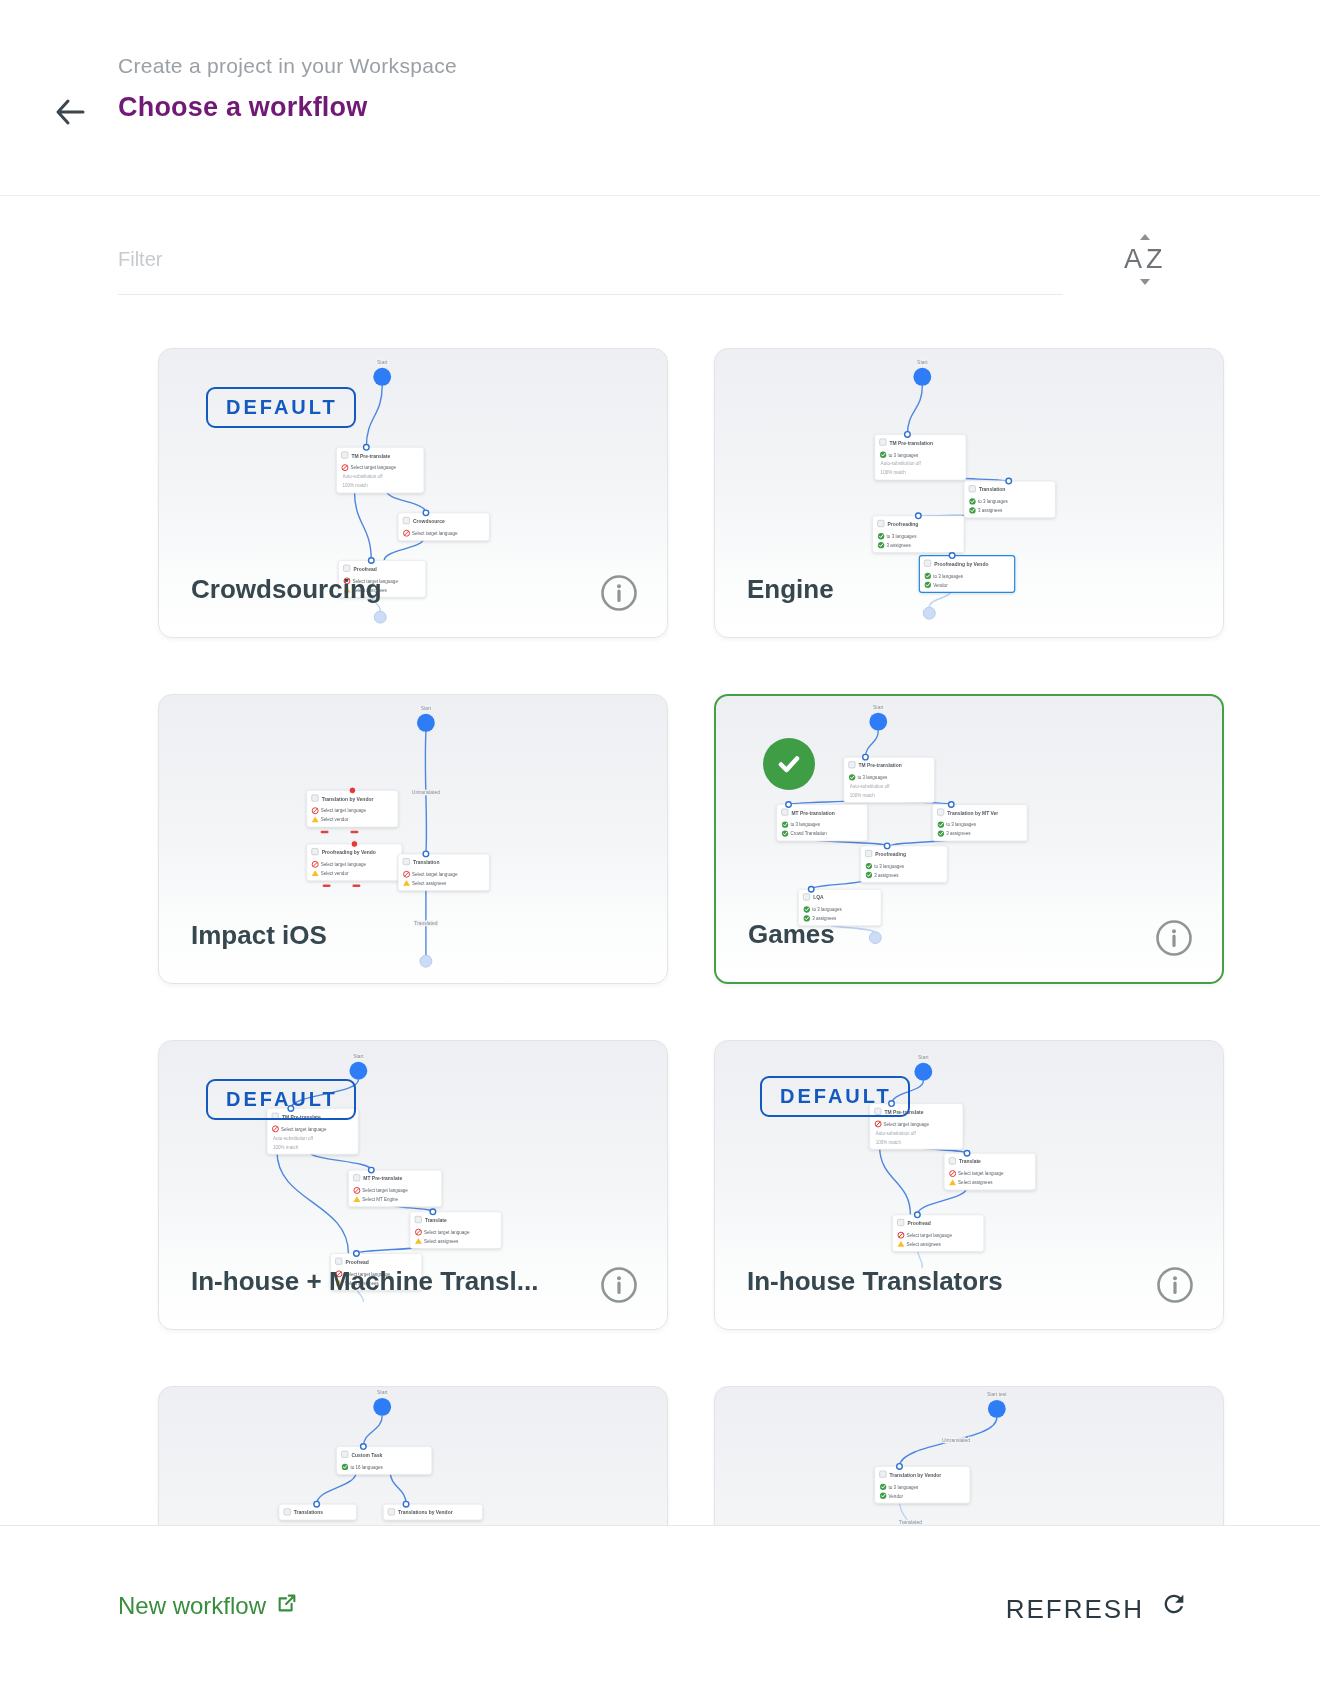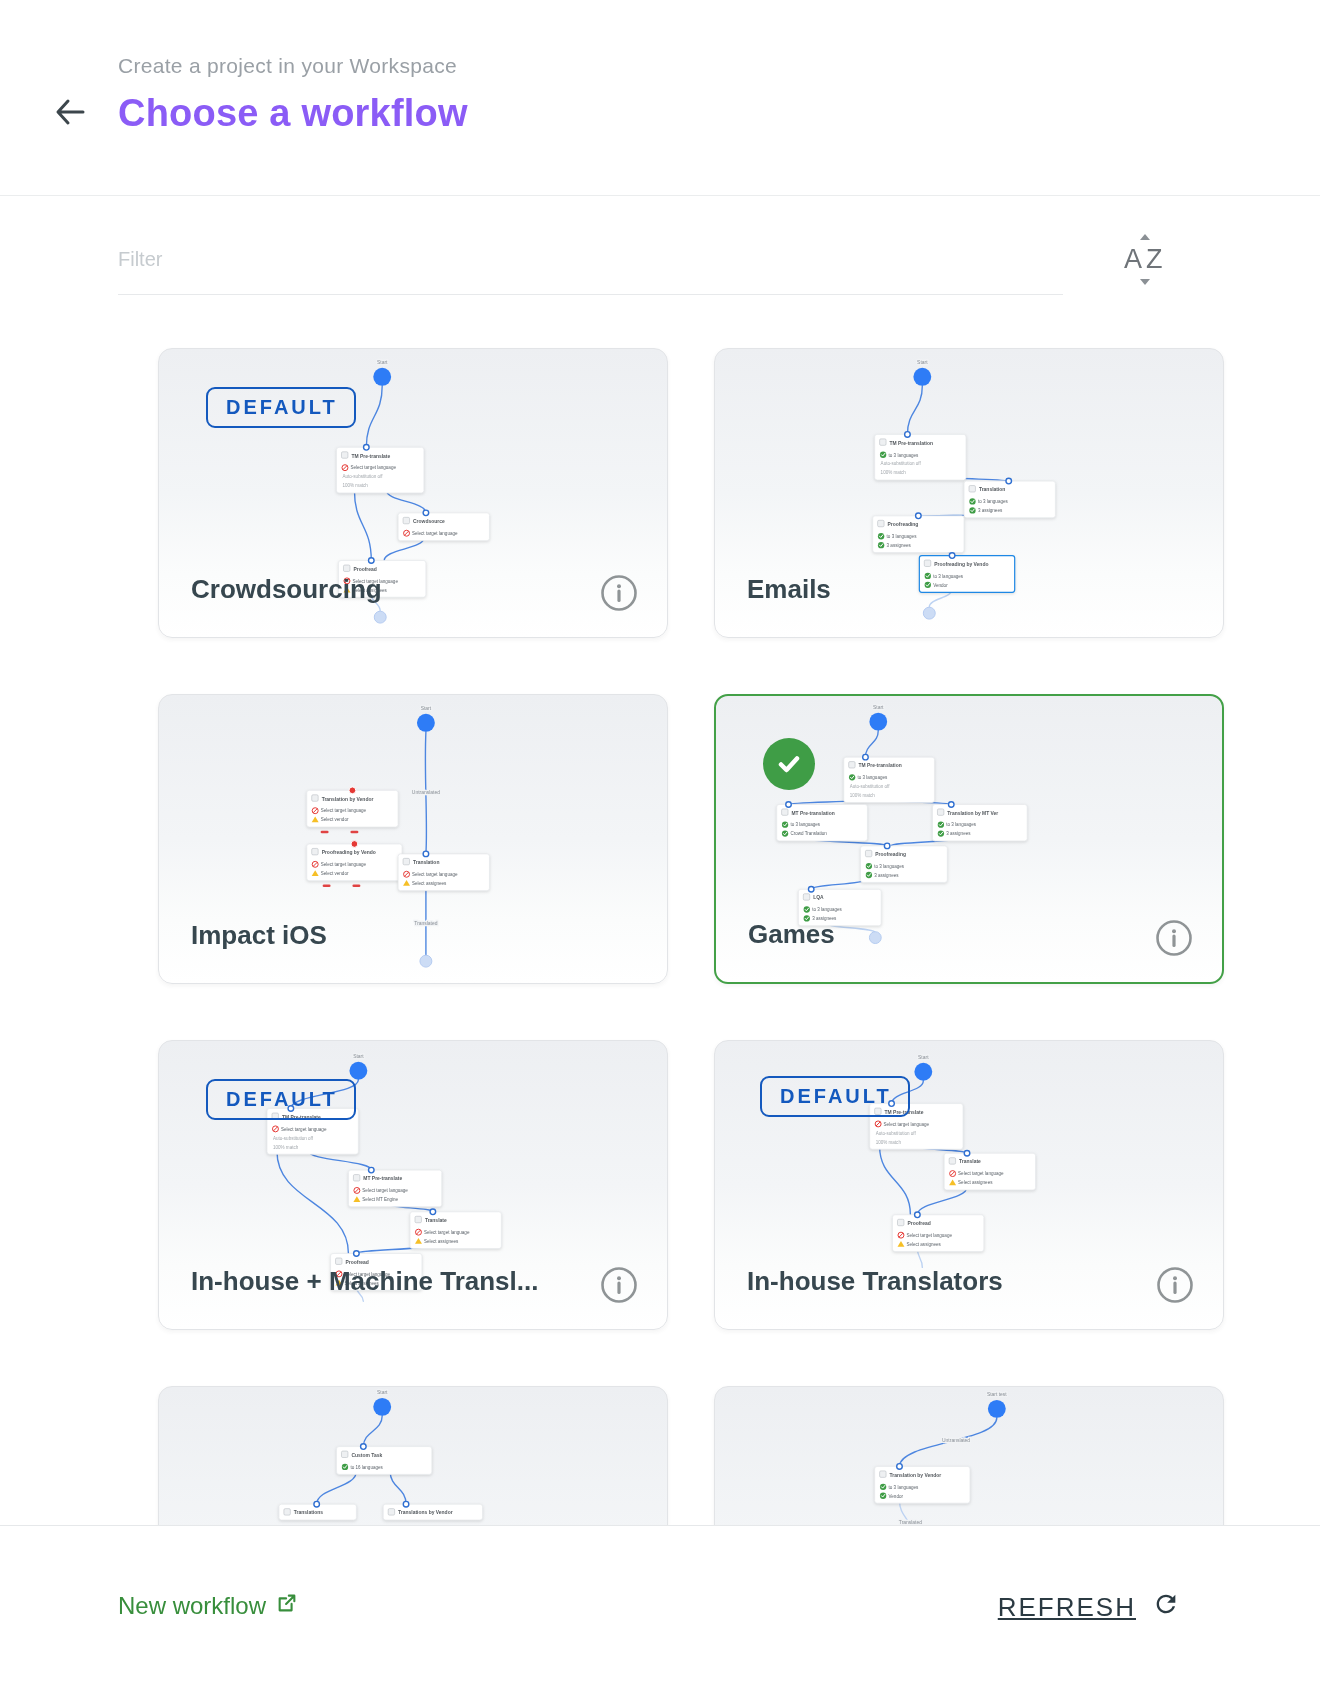--- a/index.html
+++ b/index.html
@@ -4,21 +4,21 @@
 <style>
   html,body{margin:0;padding:0;}
   body{
     width:1320px;height:1692px;position:relative;overflow:hidden;
     background:#ffffff;font-family:"Liberation Sans",sans-serif;
     -webkit-font-smoothing:antialiased;
   }
   
   .subtitle{position:absolute;left:118px;top:54px;font-size:21px;color:#9aa0a6;letter-spacing:.3px;}
   .back-arrow{position:absolute;left:48px;top:92px;width:44px;height:44px;display:flex;align-items:center;justify-content:center;cursor:pointer;}
-  .page-title{position:absolute;left:118px;top:92px;font-size:38px;font-weight:700;color:#8b5cf6;letter-spacing:.2px;}
+  .page-title{position:absolute;left:118px;top:92px;font-size:27px;font-weight:700;color:#701a75;letter-spacing:.2px;}
   .header-divider{position:absolute;left:0;top:195px;width:1320px;height:1px;background:#ebedee;}
   
   .filter-input{
     position:absolute;left:118px;top:224px;width:945px;height:70px;
     border:none;border-bottom:1.5px solid #e7e9eb;outline:none;
     font-size:20px;color:#3c4043;background:transparent;padding:0;
     font-family:"Liberation Sans",sans-serif;
   }
   .filter-input::placeholder{color:#c6cbcf;}
   .sort-button{position:absolute;left:1118px;top:234px;width:58px;height:52px;cursor:pointer;}
@@ -58,22 +58,22 @@
   
   .footer{
     position:absolute;left:0;top:1525px;width:1320px;height:167px;
     background:#ffffff;border-top:1px solid #e6e8ea;z-index:5;
   }
   .new-workflow{
     position:absolute;left:118px;top:66px;display:flex;gap:10px;
     color:#388e3c;font-size:24px;cursor:pointer;
   }
   .refresh-btn{
-    position:absolute;right:140px;top:64px;display:flex;align-items:center;gap:16px;
-    color:#2b3a42;font-size:26px;letter-spacing:2px;cursor:pointer;text-decoration:underline;
+    position:absolute;right:132px;top:64px;display:flex;align-items:flex-end;gap:16px;
+    color:#2b3a42;font-size:26px;letter-spacing:2px;cursor:pointer;
   }
 </style>
 </head>
 <body>
 
 <div class="subtitle">Create a project in your Workspace</div>
 <div class="back-arrow">
   <span>
     <svg width="36" height="36" viewBox="0 0 36 36">
         <path d="M16 7 L6 18 L16 29 M7 18 H31" fill="none" stroke="#3c464c" stroke-width="3" stroke-linecap="round" stroke-linejoin="round"></path>
@@ -181,21 +181,21 @@
         <path d="M211.9,237.5 L213.1,238.8 L215.3,236.1" fill="none" stroke="#fff" stroke-width="1" stroke-linecap="round" stroke-linejoin="round"></path>
         <text x="219" y="239.3" font-size="4.6" fill="#5d646b" font-family="&quot;Liberation Sans&quot;,sans-serif">Vendor</text>
         <circle cx="193" cy="86" r="2.8" fill="#fff" stroke="#2f6fd1" stroke-width="1.4"></circle>
         <circle cx="295" cy="133" r="2.8" fill="#fff" stroke="#2f6fd1" stroke-width="1.4"></circle>
         <circle cx="204" cy="168" r="2.8" fill="#fff" stroke="#2f6fd1" stroke-width="1.4"></circle>
         <circle cx="238" cy="208" r="2.8" fill="#fff" stroke="#2f6fd1" stroke-width="1.4"></circle>
         <text x="208" y="15" font-size="5" fill="#8a9097" text-anchor="middle" stroke="#f1f3f5" stroke-width="2.4" paint-order="stroke" font-family="&quot;Liberation Sans&quot;,sans-serif">Start</text>
         <circle cx="208" cy="28" r="9" fill="#2e7cf6"></circle>
         <circle cx="215" cy="266" r="6" fill="#ccdcf5" stroke="#b4cbf0" stroke-width="1"></circle>
       </svg>
-      <div class="card-title">Emails</div>
+      <div class="card-title">Engine</div>
     </div>
     <div class="card">
       <svg viewBox="0 0 510 290" class="diagram">
         <path d="M268,37 C266,80 270,125 268,160" fill="none" stroke="#4d86e0" stroke-width="1.4" stroke-linecap="round"></path>
         <path d="M268,194 C268,220 268,245 268,262" fill="none" stroke="#4d86e0" stroke-width="1.4" stroke-linecap="round"></path>
         <rect x="148" y="96" width="92" height="37" rx="2.5" fill="#ffffff" stroke="#e7e9ec" stroke-width="0.8" class="node-rect"></rect>
         <rect x="153" y="100.5" width="6.5" height="6.5" rx="1.3" fill="#eef0f2" stroke="#b9bec4" stroke-width="0.6"></rect>
         <text x="163" y="106.3" font-size="5" fill="#54595e" font-weight="600" font-family="&quot;Liberation Sans&quot;,sans-serif">Translation by Vendor</text>
         <circle cx="156.5" cy="116.5" r="3" fill="none" stroke="#e53935" stroke-width="1"></circle>
         <line x1="154.4" y1="118.6" x2="158.6" y2="114.4" stroke="#e53935" stroke-width="1"></line>

